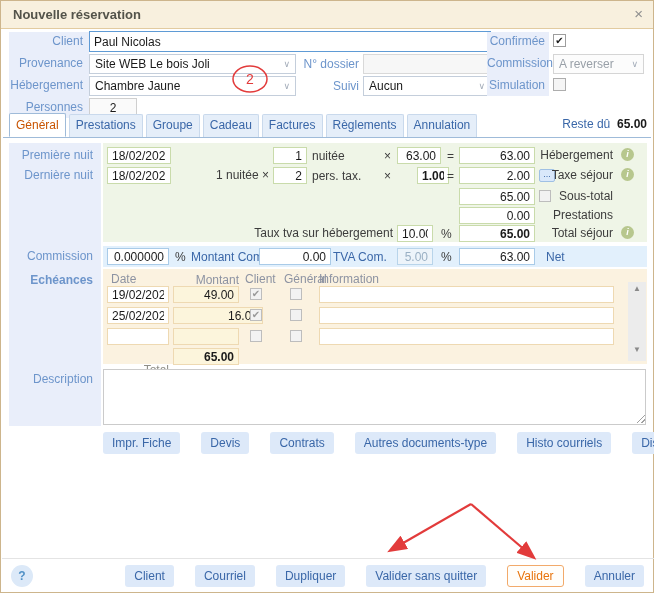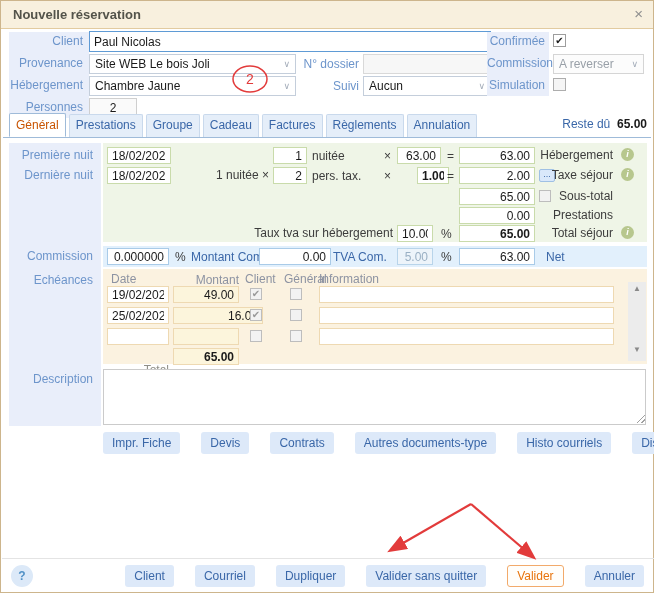--- a/index.html
+++ b/index.html
@@ -145,21 +145,21 @@
   </div>
   <div class="abs" style="left:440px;top:116px;width:206px;text-align:right;">
     <span class="bluetext">Reste dû</span>&nbsp;
     <b style="color:#1a1a1a;">65.00</b>
   </div>
 
   <div class="leftcol">
     <div class="lbl" style="left:0;top:4px;width:84px;">Première nuit</div>
     <div class="lbl" style="left:0;top:24px;width:84px;">Dernière nuit</div>
     <div class="lbl" style="left:0;top:105px;width:84px;">Commission</div>
-    <div class="lbl" style="left:0;top:129px;width:84px;">Echéances</div>
+    <div class="lbl" style="left:0;top:129px;width:84px;font-weight:bold;">Echéances</div>
     <div class="lbl" style="left:0;top:228px;width:84px;">Description</div>
   </div>
 
   <div class="panel-green"></div>
 
   <input class="inp" style="left: 106px; top: 146px; width: 64px;" value="18/02/2020">
   <input class="inp ra" style="left: 272px; top: 146px; width: 34px;" value="1">
   <span class="abs gtext" style="left:311px;top:148px;">nuitée</span>
   <span class="abs gtext" style="left:383px;top:148px;">×</span>
   <input class="inp ra" style="left: 396px; top: 146px; width: 44px;" value="63.00">

